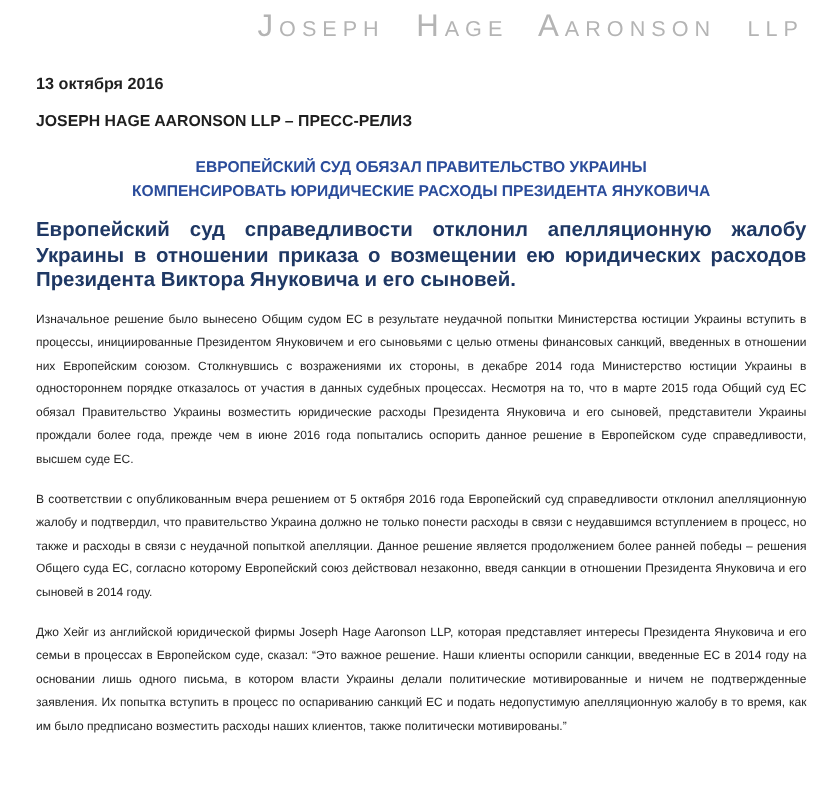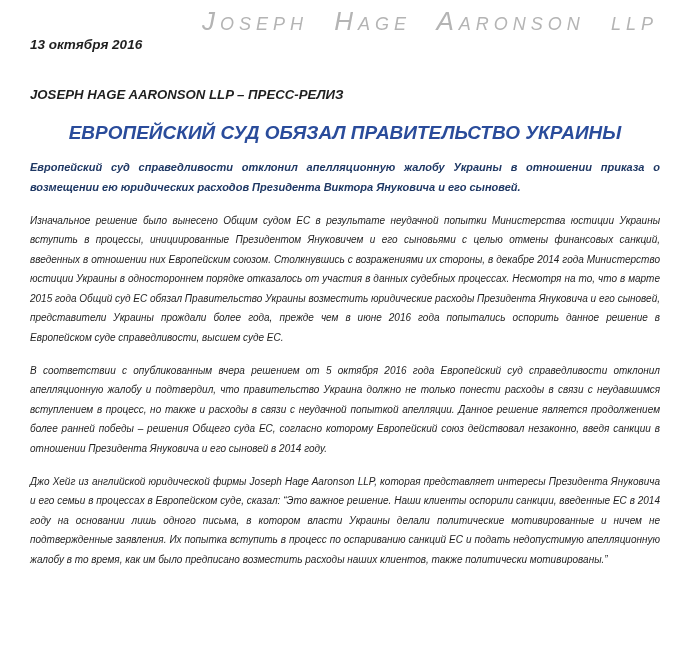--- a/index.html
+++ b/index.html
@@ -10,62 +10,62 @@
   }
   html,body{margin:0;padding:0;background:#ffffff;}
   body{
     width:690px;height:668px;
     font-family:"Liberation Sans",sans-serif;
     -webkit-font-smoothing:antialiased;
   }
   .page{
     box-sizing:border-box;
     width:690px;height:668px;
-    padding:6px 30px 0 30px;
+    padding:6px 18px 0 30px;
     overflow:hidden;
     background:#ffffff;
-    font-style:italic;
   }
   .logo{
     text-align:right;
     font-variant:small-caps;
     font-size:26px;
     letter-spacing:5px;
     word-spacing:14px;
     color:var(--logo_gray);
     font-weight:400;
     white-space:nowrap;
     padding-right:2px;
   }
   .date-line{
+    margin-top:25px;
     font-weight:bold;
     font-size:13.5px;
     color:var(--body_text);
   }
   .press-line{
-    margin-top:35px;
+    margin-top:16px;
     display:flex;
     gap:70px;
     font-weight:bold;
     font-size:13.2px;
     color:var(--body_text);
     white-space:nowrap;
   }
   .headline{
     margin-top:21px;
     text-align:center;
     font-weight:bold;
-    font-size:19px;
+    font-size:13px;
     line-height:19.5px;
     color:var(--heading_blue);
   }
   .lead{
     margin-top:14px;
     font-weight:bold;
-    font-size:11px;
+    font-size:17px;
     line-height:20.5px;
     text-align:justify;
     color:var(--lead_navy);
   }
   .body-para{
     margin:13px 0 0 0;
     font-size:10px;
     line-height:19.6px;
     text-align:justify;
     color:var(--body_text);
@@ -79,20 +79,21 @@
   <div class="logo">Joseph Hage Aaronson llp</div>
 
   <div class="date-line">13 октября 2016</div>
 
   <div class="press-line">
     <span>JOSEPH HAGE AARONSON LLP – ПРЕСС-РЕЛИЗ</span>
   </div>
 
   <div class="headline">
     <div>ЕВРОПЕЙСКИЙ СУД ОБЯЗАЛ ПРАВИТЕЛЬСТВО УКРАИНЫ</div>
+    <div>КОМПЕНСИРОВАТЬ ЮРИДИЧЕСКИЕ РАСХОДЫ ПРЕЗИДЕНТА ЯНУКОВИЧА</div>
   </div>
 
   <div class="lead">Европейский суд справедливости отклонил апелляционную жалобу Украины в отношении приказа о возмещении ею юридических расходов Президента Виктора Януковича и его сыновей.</div>
 
   <p class="body-para">Изначальное решение было вынесено Общим судом ЕС в результате неудачной попытки Министерства юстиции Украины вступить в процессы, инициированные Президентом Януковичем и его сыновьями с целью отмены финансовых санкций, введенных в отношении них Европейским союзом. Столкнувшись с возражениями  их стороны, в декабре 2014 года Министерство юстиции Украины в одностороннем порядке отказалось от участия в данных судебных процессах. Несмотря на то, что в марте 2015 года Общий суд ЕС обязал Правительство Украины возместить юридические расходы Президента Януковича и его сыновей, представители Украины прождали более года, прежде чем в июне 2016 года попытались оспорить данное решение в Европейском суде справедливости, высшем суде ЕС.</p>
 
   <p class="body-para">В соответствии с опубликованным вчера решением от 5 октября 2016 года Европейский суд справедливости отклонил апелляционную жалобу и подтвердил, что правительство Украина должно не только понести расходы в связи с неудавшимся вступлением в процесс, но также и расходы в связи с неудачной попыткой апелляции. Данное решение является продолжением более ранней победы – решения Общего суда ЕС, согласно которому Европейский союз действовал незаконно, введя санкции в отношении Президента Януковича и его сыновей в 2014 году.</p>
 
   <p class="body-para">Джо Хейг из английской юридической фирмы Joseph Hage Aaronson LLP, которая представляет интересы Президента Януковича и его семьи в процессах в Европейском суде, сказал: “Это важное решение. Наши клиенты оспорили санкции, введенные ЕС в 2014 году на основании лишь одного письма, в котором власти Украины делали политические мотивированные и ничем не подтвержденные заявления. Их попытка вступить в процесс по оспариванию санкций ЕС и подать недопустимую апелляционную жалобу в то время, как им было предписано возместить расходы наших клиентов, также политически мотивированы.”</p>
 

